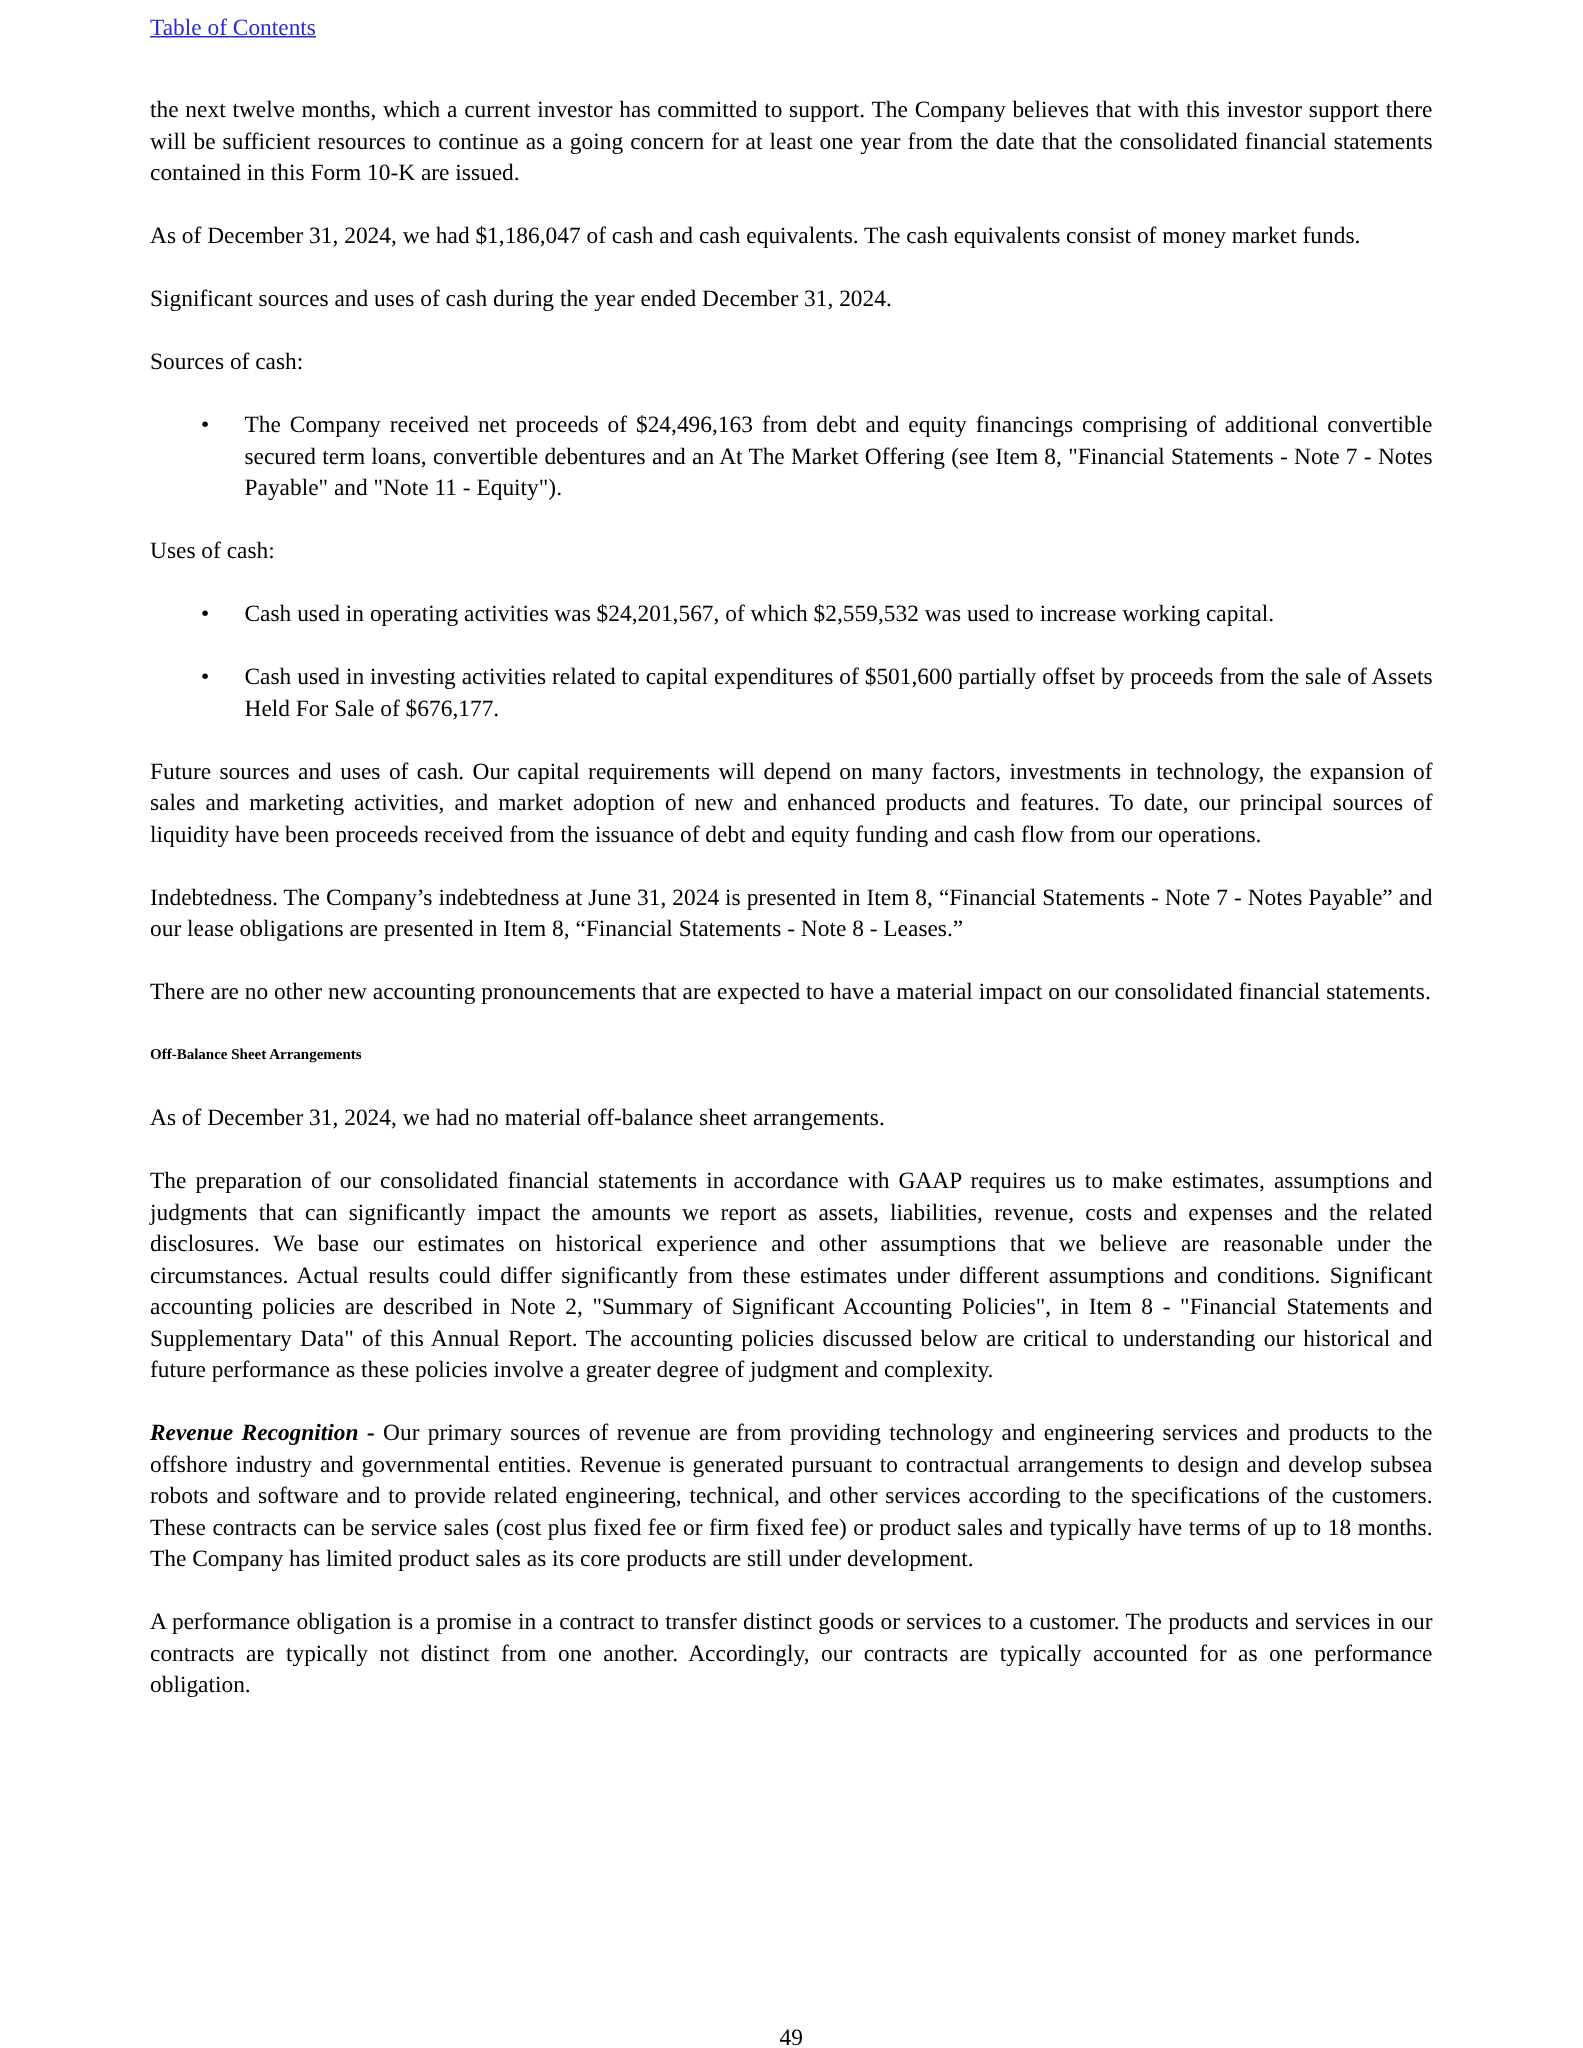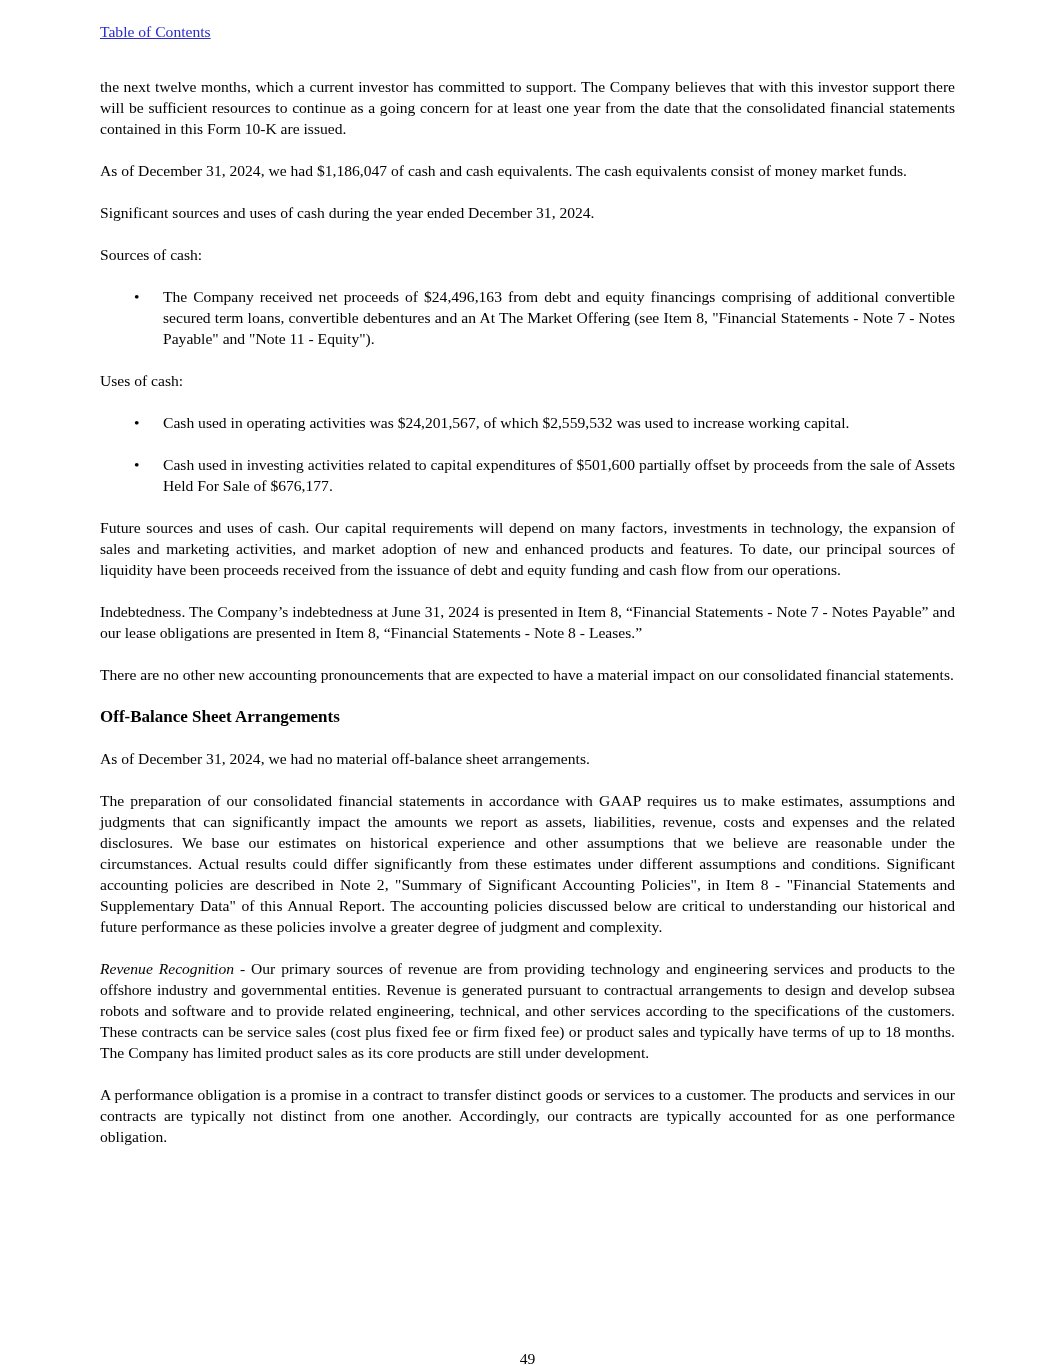--- a/index.html
+++ b/index.html
@@ -12,42 +12,42 @@
     width: 1055px;
     height: 1365px;
     background: #ffffff;
     color: #000000;
     font-family: "Liberation Serif", "DejaVu Serif", serif;
     font-size: 15.6px;
     line-height: 21px;
     overflow: hidden;
   }
   .content {
-    padding: 21px 100px 0 100px;
+    padding: 8px 100px 0 100px;
   }
   .toc {
     margin-bottom: 34px;
   }
   .toc a {
     color: #2b2bd0;
     text-decoration: underline;
     cursor: pointer;
   }
   p.para {
     margin: 16px 0 21px 0;
     text-align: justify;
   }
   p.no-justify {
     text-align: left;
   }
   .italic { }
-  .bold-italic { font-weight: normal; font-style: italic; }
+  .bold-italic { font-weight: bold; font-style: italic; }
   h3.doc-heading {
     margin: 0 0 21px 0;
-    font-size: 17px;
+    font-size: 10px;
     line-height: 21px;
     font-weight: bold;
   }
   .bullet-item {
     position: relative;
     margin: 0 0 21px 0;
     padding-left: 63px;
     text-align: justify;
   }
   .bullet-marker {

